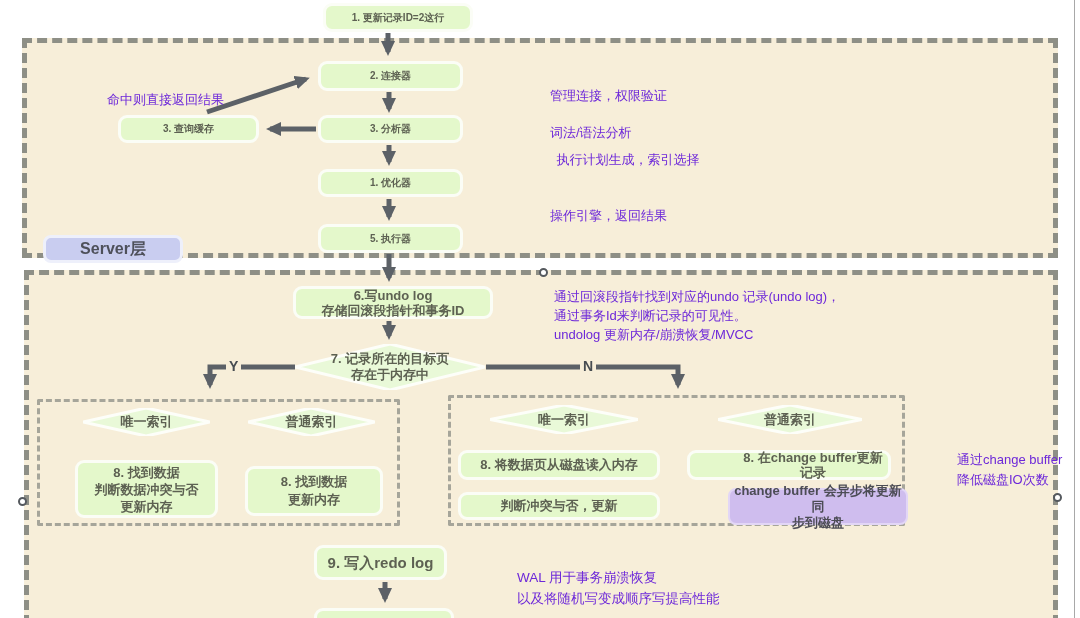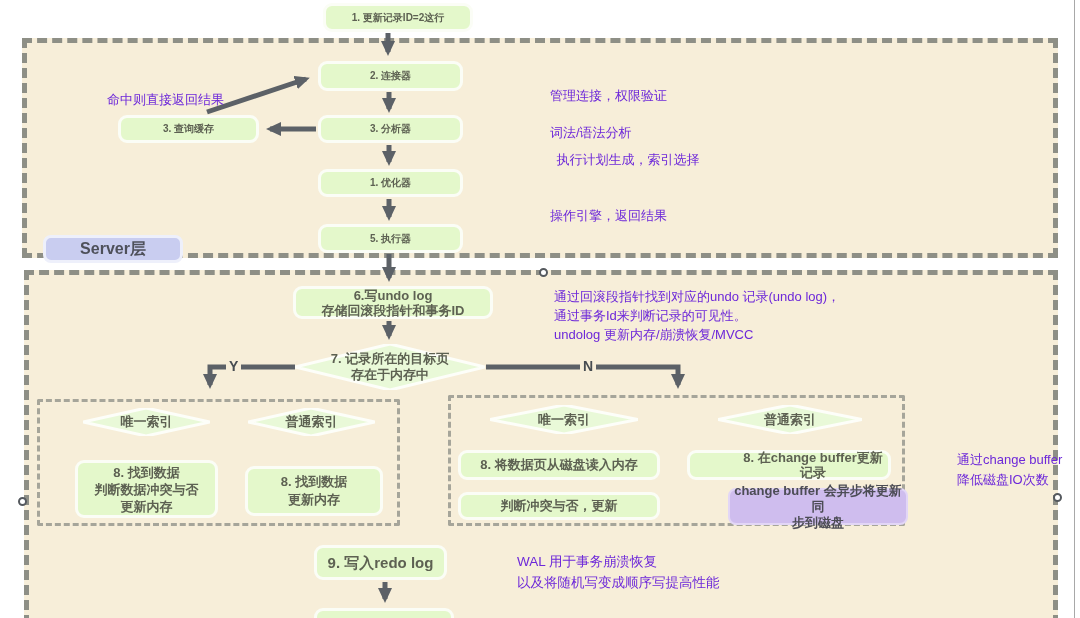--- a/index.html
+++ b/index.html
@@ -162,21 +162,21 @@
   </div>
 
   <div class="note" style="left:925px;top:450px;line-height:20px;">
     <div>通过change buffer</div>
     <div>降低磁盘IO次数</div>
   </div>
 
   <div class="gn" style="left:314px;top:545px;width:133px;height:35px;font-size:15px;">
     <span>9. 写入redo log</span>
   </div>
-  <div class="note" style="left:485px;top:551px;line-height:21px;font-size:13.5px;">
+  <div class="note" style="left:485px;top:567px;line-height:21px;font-size:13.5px;">
     <div>WAL 用于事务崩溃恢复</div>
     <div>以及将随机写变成顺序写提高性能</div>
   </div>
 
   <div class="gn" style="left:314px;top:608px;width:140px;height:26px;"></div>
 
   <div class="handle" style="left:539px;top:268px;"></div>
   <div class="handle" style="left:1053px;top:493px;"></div>
   <div class="handle" style="left:18px;top:497px;"></div>
 

